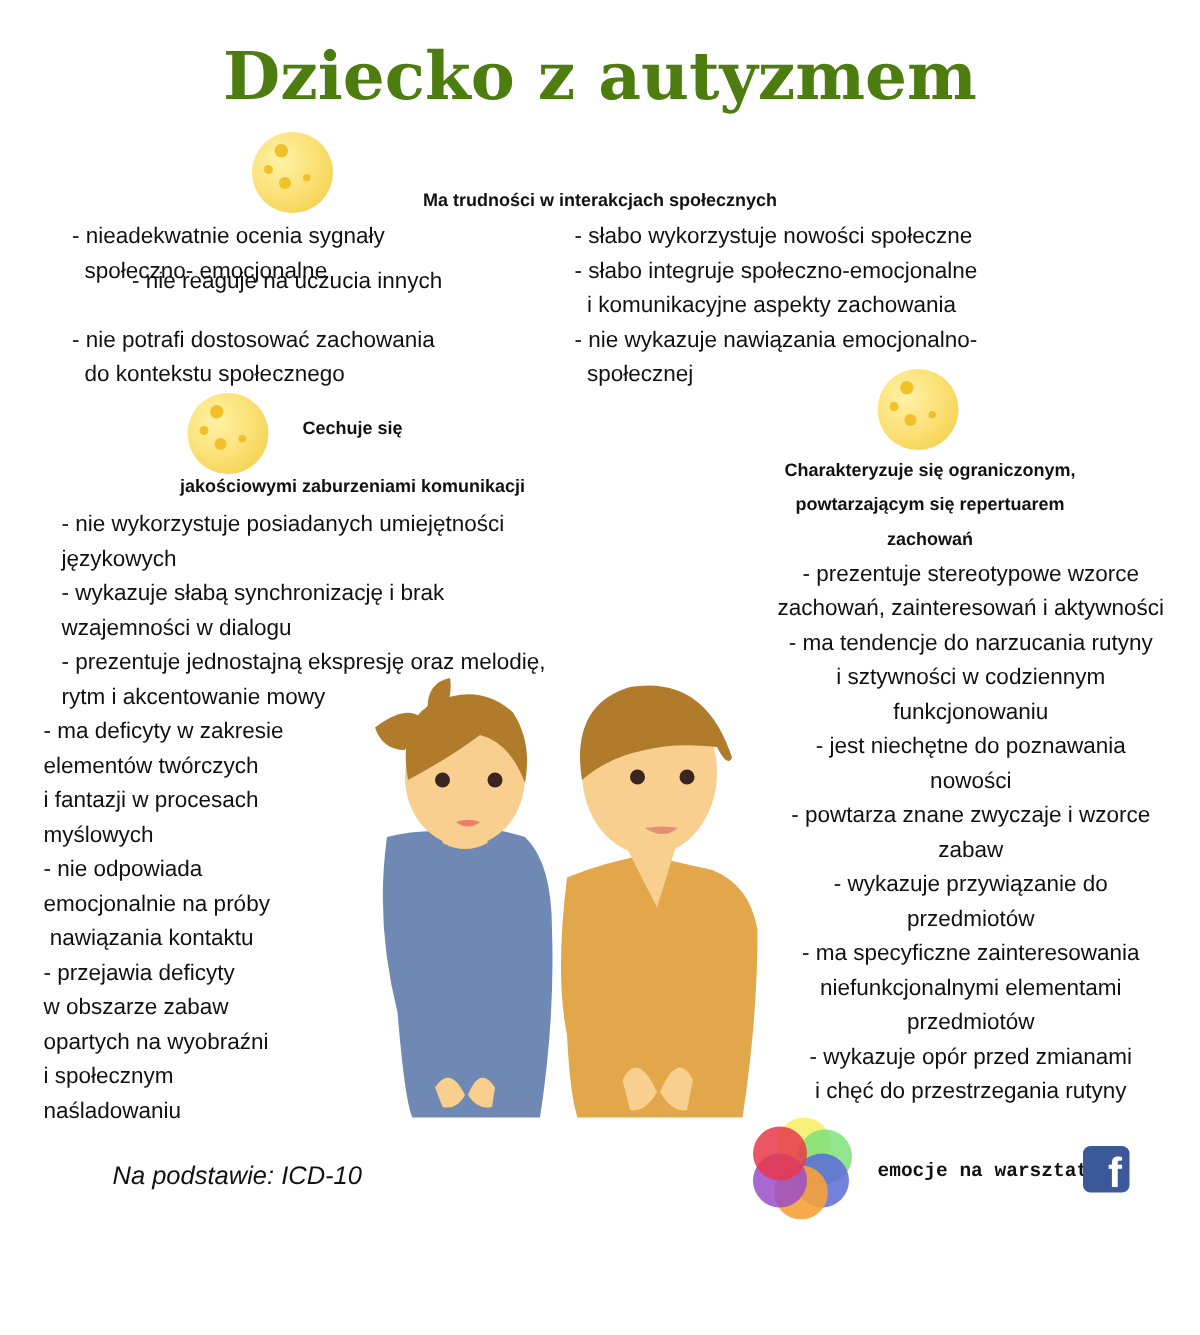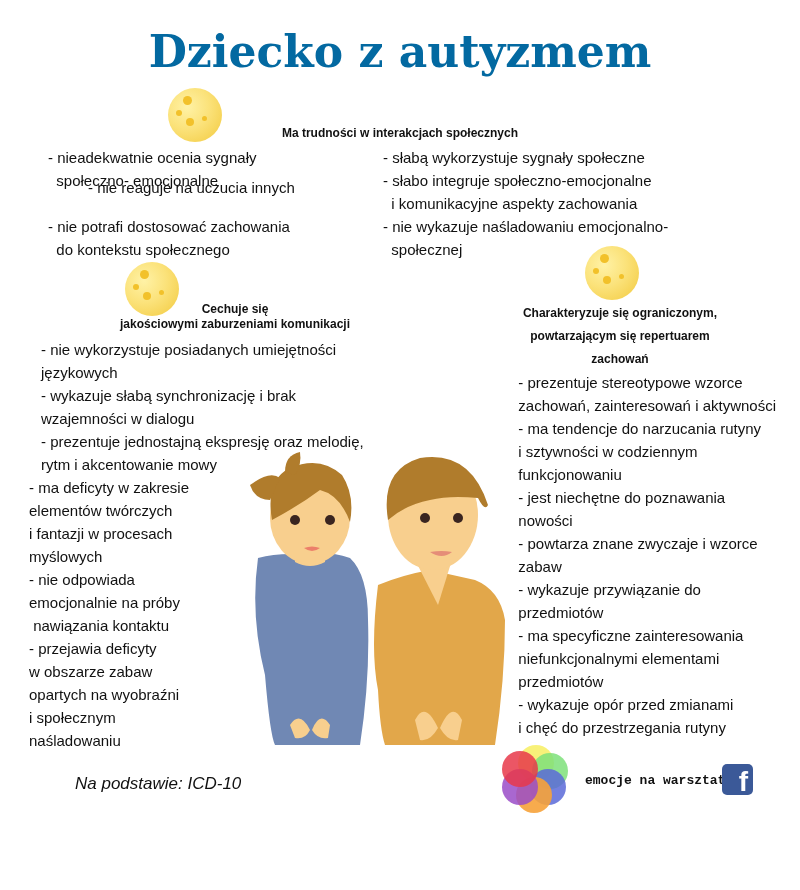--- a/index.html
+++ b/index.html
@@ -1,22 +1,22 @@
 <!DOCTYPE html>
 <html><head>
 <meta charset="utf-8">
 <style>
   html,body{margin:0;padding:0;background:#fff;}
   body{width:800px;height:890px;position:relative;overflow:hidden;font-family:"Liberation Sans",sans-serif;color:#111;}
-  .title{position:absolute;left:0;top:26px;width:800px;text-align:center;font-family:"DejaVu Serif",serif;font-weight:bold;font-size:44px;color:#0369a1;letter-spacing:0px;}
+  .title{position:absolute;left:0;top:26px;width:800px;text-align:center;font-family:"DejaVu Serif",serif;font-weight:bold;font-size:44px;color:#4d7c0f;letter-spacing:0px;}
   .cheese{position:absolute;width:54px;height:54px;border-radius:50%;background:radial-gradient(circle at 35% 35%,#fff2a6 0%,#fbe27a 45%,#f2c93d 100%);}
   .cheese .h{position:absolute;border-radius:50%;background:#f2c12a;}
   .head{position:absolute;font-weight:bold;font-size:12px;line-height:22px;text-align:center;}
   .txt{position:absolute;font-size:15px;line-height:23px;white-space:pre;}
-  .r{text-align:left;}
+  .r{text-align:center;}
   .src{position:absolute;left:75px;top:774px;font-style:italic;font-size:17px;}
   .brand{position:absolute;left:585px;top:773px;font-weight:bold;font-size:13px;font-family:Liberation Mono, monospace;}
   .fb{position:absolute;left:722px;top:764px;width:31px;height:31px;background:#3b5998;border-radius:5px;color:#fff;font-weight:bold;font-size:28px;line-height:36px;text-align:right;overflow:hidden;}
   .fb span{display:inline-block;margin-right:5px;}
   .logo{position:absolute;left:498px;top:743px;width:75px;height:70px;}
   .ill{position:absolute;left:230px;top:450px;width:290px;height:310px;}
 </style>
 </head>
 <body>
 
@@ -40,27 +40,27 @@
   <span class="h" style="left:18px;top:30px;width:8px;height:8px;"></span>
   <span class="h" style="left:34px;top:28px;width:5px;height:5px;"></span>
 </div>
 
 <div class="head" style="left:230px;top:122px;width:340px;">Ma trudności w interakcjach społecznych</div>
 <div class="txt" style="left:48px;top:146px;">- nieadekwatnie ocenia sygnały
   społeczno- emocjonalne</div>
 <div class="txt" style="left:48px;top:176px;margin-left:40px;">- nie reaguje na uczucia innych</div>
 <div class="txt" style="left:48px;top:215px;">- nie potrafi dostosować zachowania
   do kontekstu społecznego</div>
-<div class="txt" style="left:383px;top:146px;">- słabą wykorzystuje sygnały społeczne</div>
+<div class="txt" style="left:383px;top:146px;">- słabo wykorzystuje nowości społeczne</div>
 <div class="txt" style="left:383px;top:169px;">- słabo integruje społeczno-emocjonalne
   i komunikacyjne aspekty zachowania</div>
-<div class="txt" style="left:383px;top:215px;">- nie wykazuje naśladowaniu emocjonalno-
+<div class="txt" style="left:383px;top:215px;">- nie wykazuje nawiązania emocjonalno-
   społecznej</div>
 
-<div class="head" style="left:130px;top:298px;width:210px;">Cechuje się</div>
+<div class="head" style="left:130px;top:274px;width:210px;">Cechuje się</div>
 <div class="head" style="left:60px;top:313px;width:350px;">jakościowymi zaburzeniami komunikacji</div>
 <div class="txt" style="left:41px;top:338px;">- nie wykorzystuje posiadanych umiejętności
 językowych
 - wykazuje słabą synchronizację i brak
 wzajemności w dialogu
 - prezentuje jednostajną ekspresję oraz melodię,
 rytm i akcentowanie mowy</div>
 <div class="txt" style="left:29px;top:476px;">- ma deficyty w zakresie
 elementów twórczych
 i fantazji w procesach

